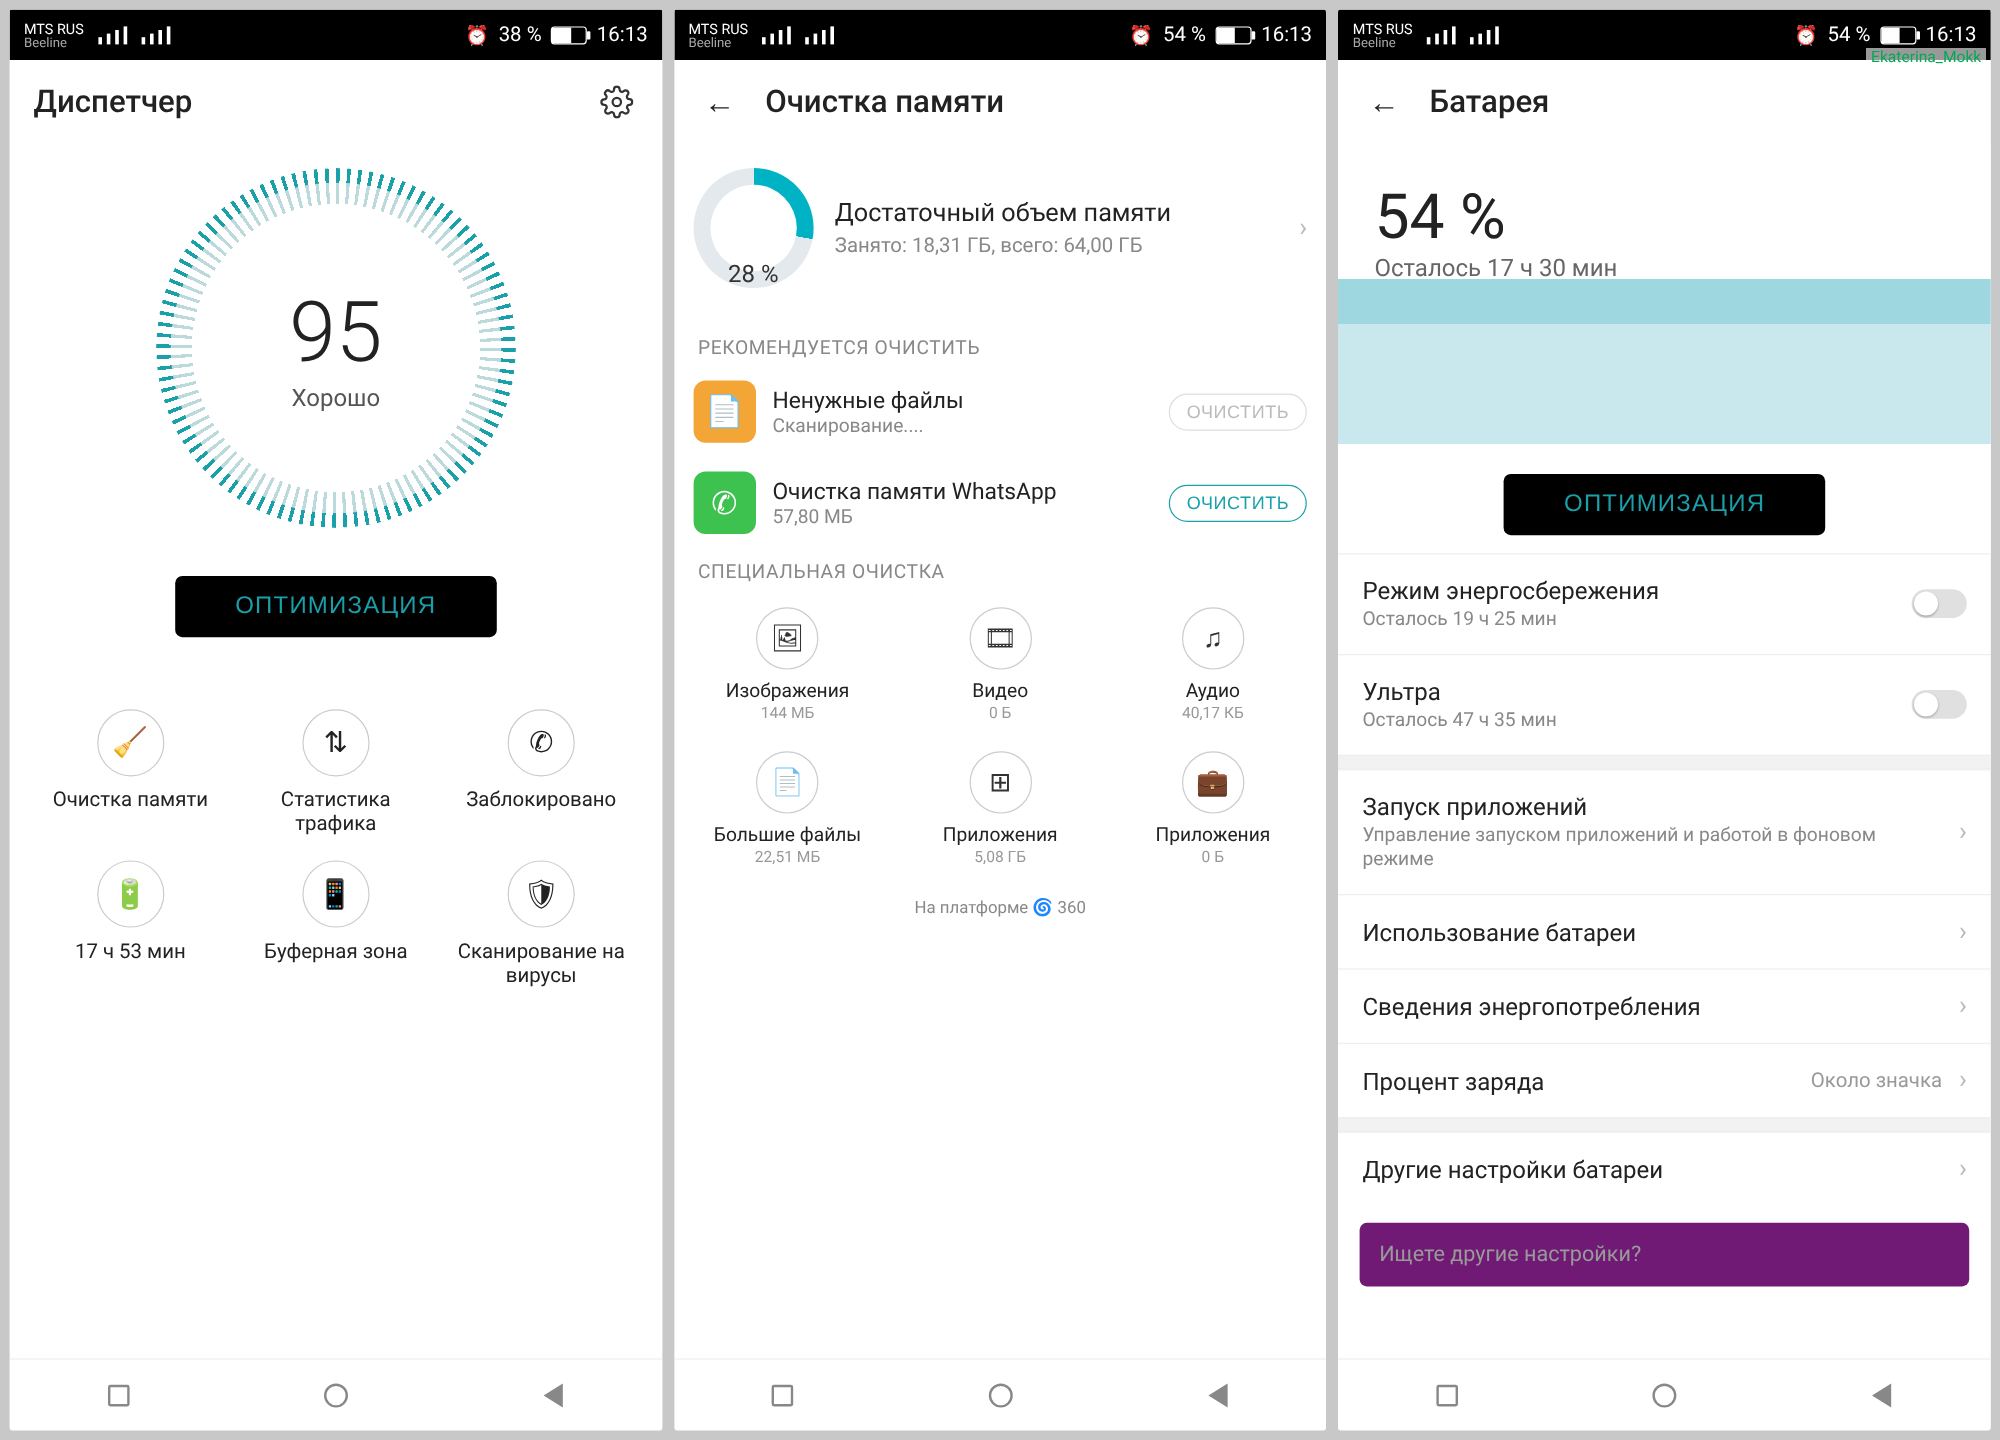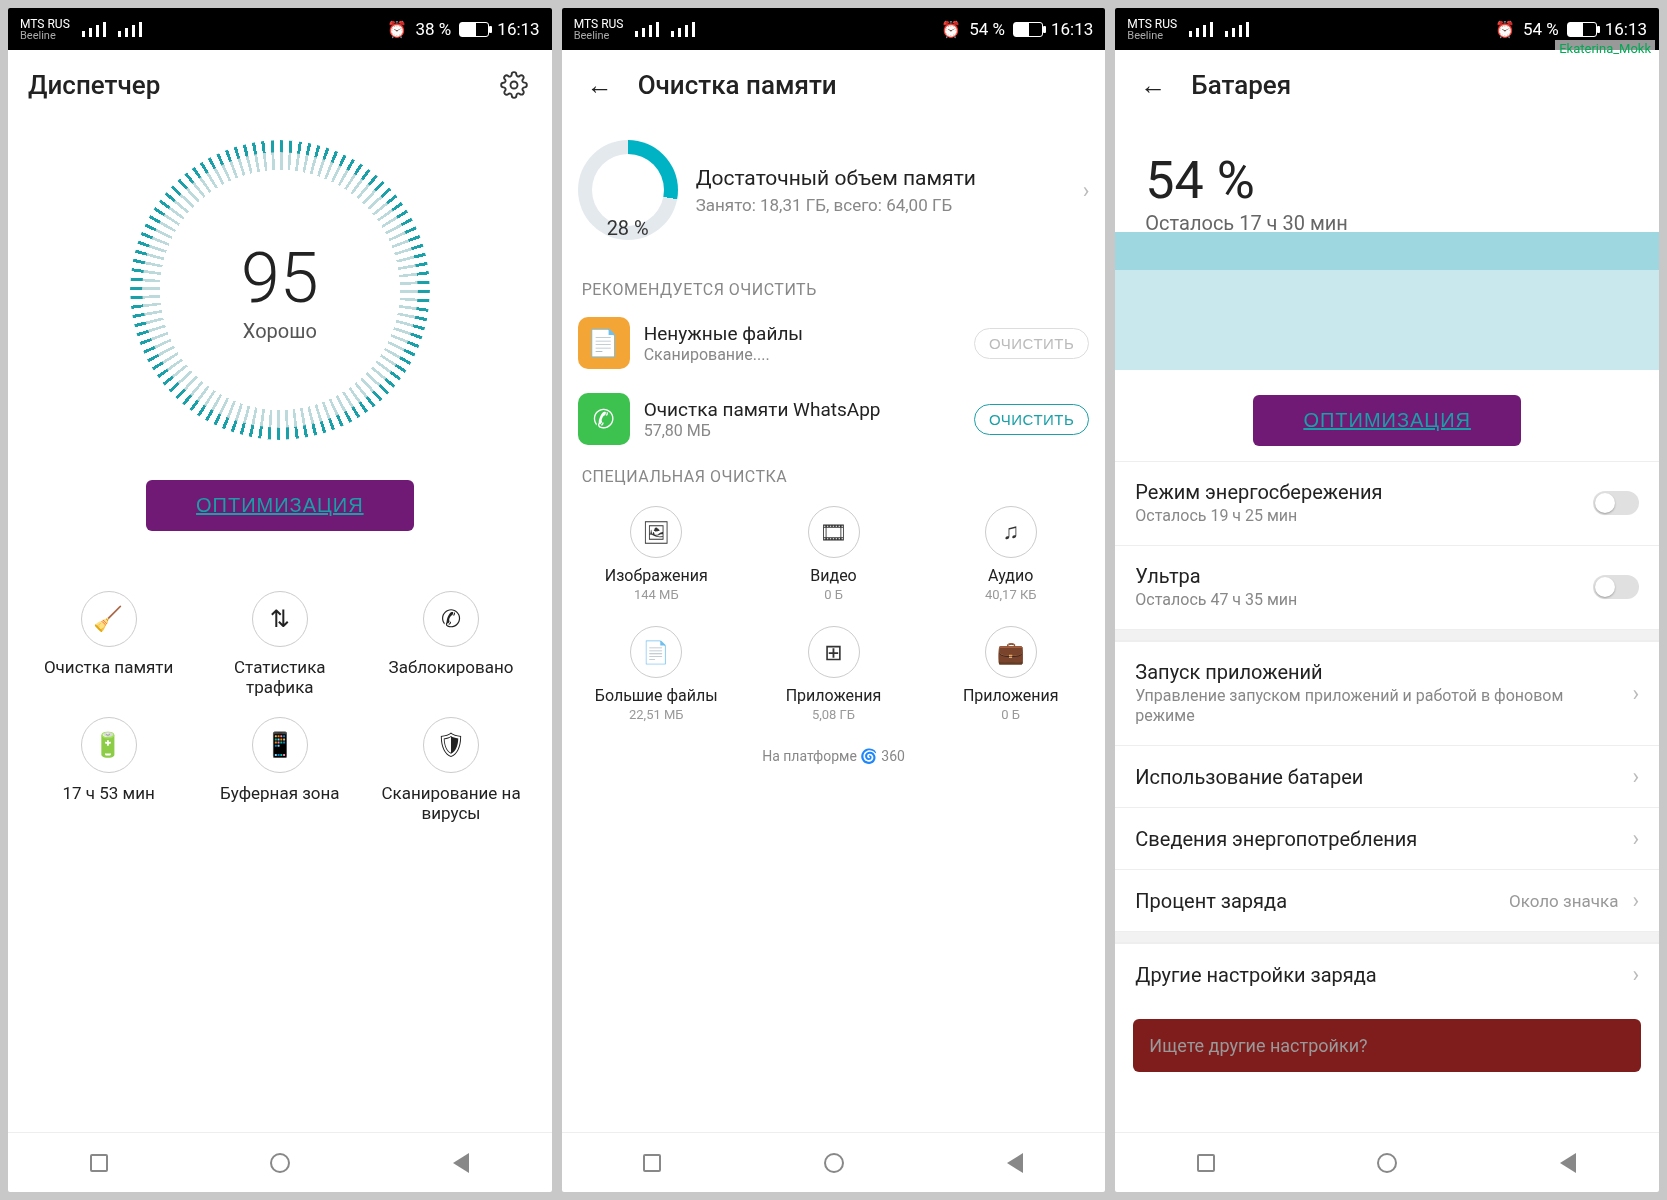--- a/index.html
+++ b/index.html
@@ -77,23 +77,23 @@
     background: repeating-conic-gradient(#bcd9dc 0deg 1.2deg, transparent 1.2deg 3.6deg);
     -webkit-mask: radial-gradient(circle, transparent 120px, #000 120px);
             mask: radial-gradient(circle, transparent 120px, #000 120px);
   }
   .ring-center { text-align:center; }
   .ring-score { font-size:70px; font-weight:300; color:#222; }
   .ring-sub { font-size:20px; color:#555; }
 
   .opt-btn-wrap { display:flex; justify-content:center; padding:30px 0 50px; }
   .opt-btn {
-    background:#701a75; color:#1a9fa8; border:none;
+    background:#000000; color:#1a9fa8; border:none;
     padding:14px 50px; font-size:20px; border-radius:6px;
-    font-weight:500; letter-spacing:1px; cursor:pointer;text-decoration:underline;
+    font-weight:500; letter-spacing:1px; cursor:pointer;
   }
 
   .grid6 {
     display:grid; grid-template-columns:repeat(3,1fr);
     gap:18px 10px; padding:10px 20px 30px;
   }
   .tile { text-align:center; cursor:pointer; }
   .tile-ico {
     width:56px; height:56px; border:1.5px solid #ccc; border-radius:50%;
     margin:0 auto 10px; display:flex; align-items:center; justify-content:center;
@@ -187,21 +187,21 @@
   }
   .setting-body { flex:1; }
   .setting-title { font-size:20px; color:#222; }
   .setting-sub { font-size:16px; color:#888; margin-top:2px; line-height:1.3;}
   .toggle {
     width:46px; height:24px; background:#e0e0e0; border-radius:12px;
     position:relative; cursor:pointer;
   }
   .toggle::after { content:""; position:absolute; width:20px; height:20px; background:#fff; border-radius:50%; top:2px; left:2px; box-shadow:0 1px 2px rgba(0,0,0,.3);}
   .right-val { color:#999; font-size:17px; }
-  .search-hint { background:#7f1d1d; margin:14px 18px; padding:16px; border-radius:6px; color:#999; font-size:18px; }
+  .search-hint { background:#701a75; margin:14px 18px; padding:16px; border-radius:6px; color:#999; font-size:18px; }
 
   .gap-block { height:12px; background:#f2f2f2; border-top:1px solid #eee; border-bottom:1px solid #eee;}
   .watermark { position:absolute; top:0; right:4px; font-size:13px; color:#0a5; background:rgba(255,255,255,.6); padding:1px 4px;margin-top:32px; }
 </style>
 </head>
 <body>
 
 <div class="phone">
   <div class="status-bar">
     <div class="sb-left-wrap">
@@ -503,21 +503,21 @@
       <div class="setting-title">Процент заряда</div>
     </div>
     <span class="right-val">Около значка</span>
     <span class="chev">›</span>
   </div>
 
   <div class="gap-block"></div>
 
   <div class="setting-row">
     <div class="setting-body">
-      <div class="setting-title">Другие настройки заряда</div>
+      <div class="setting-title">Другие настройки батареи</div>
     </div>
     <span class="chev">›</span>
   </div>
 
   <div class="search-hint">Ищете другие настройки?</div>
 
   <div class="nav-bar">
     <div class="nav-btn">
         <div class="nav-square"></div>
       </div>

